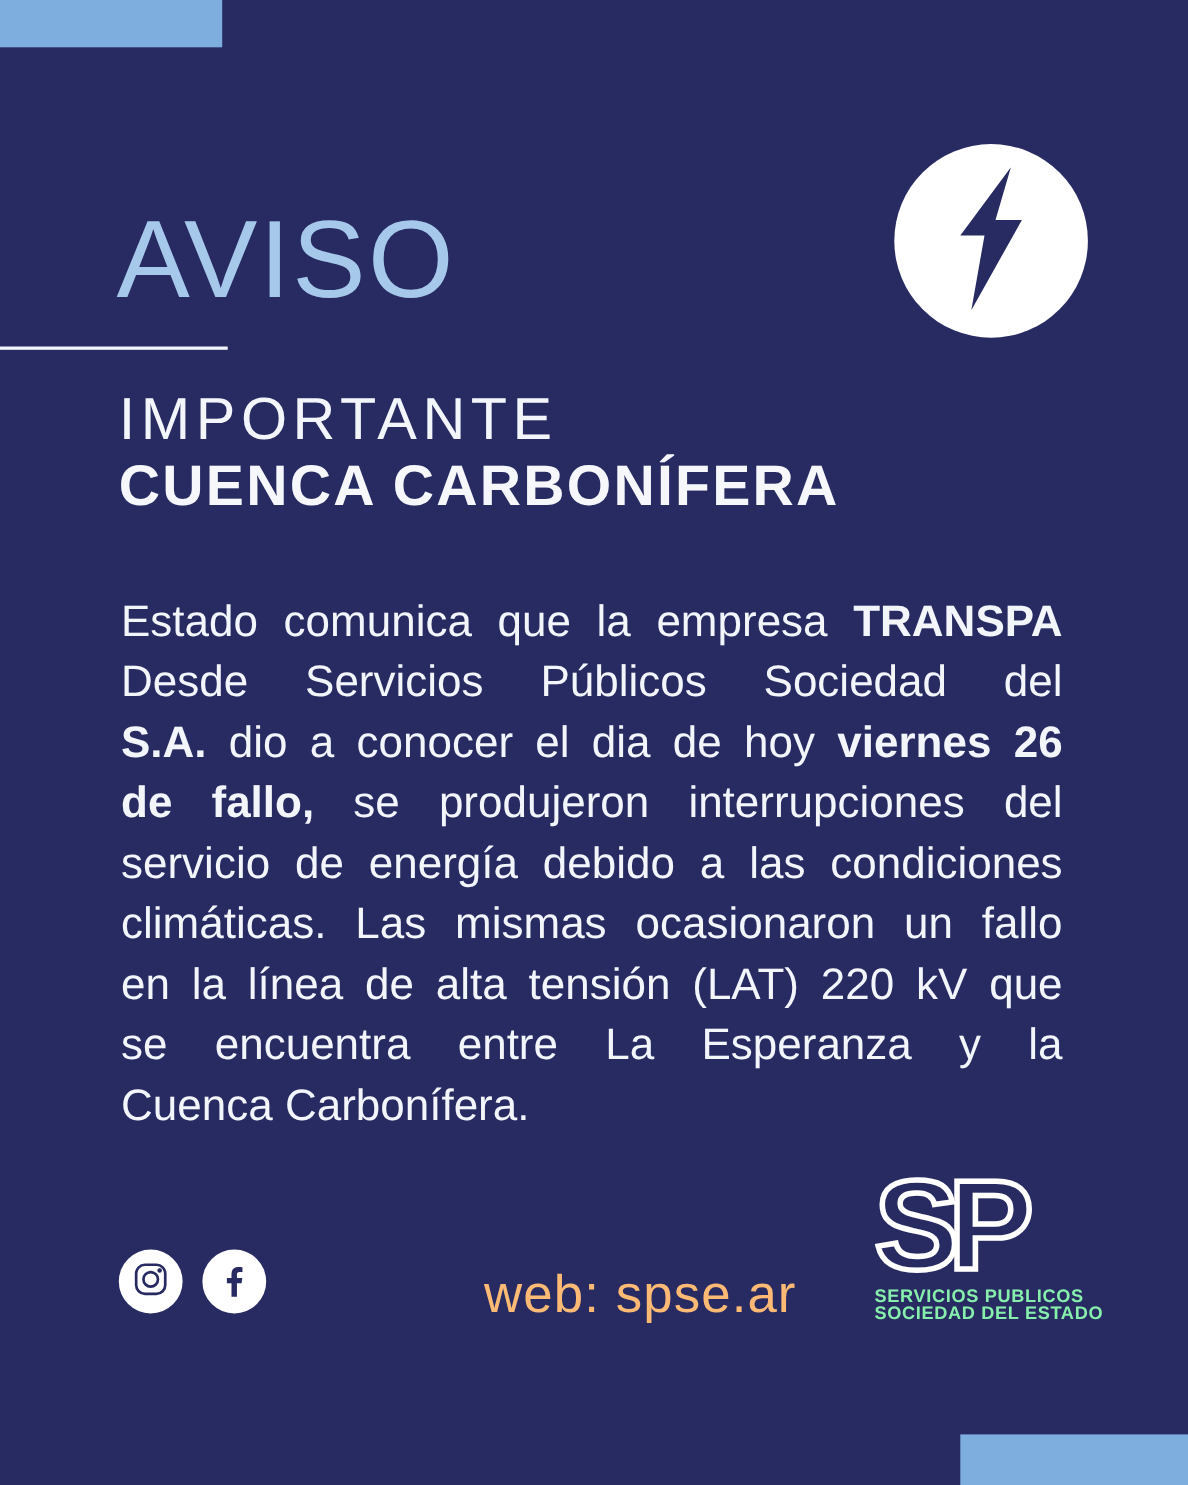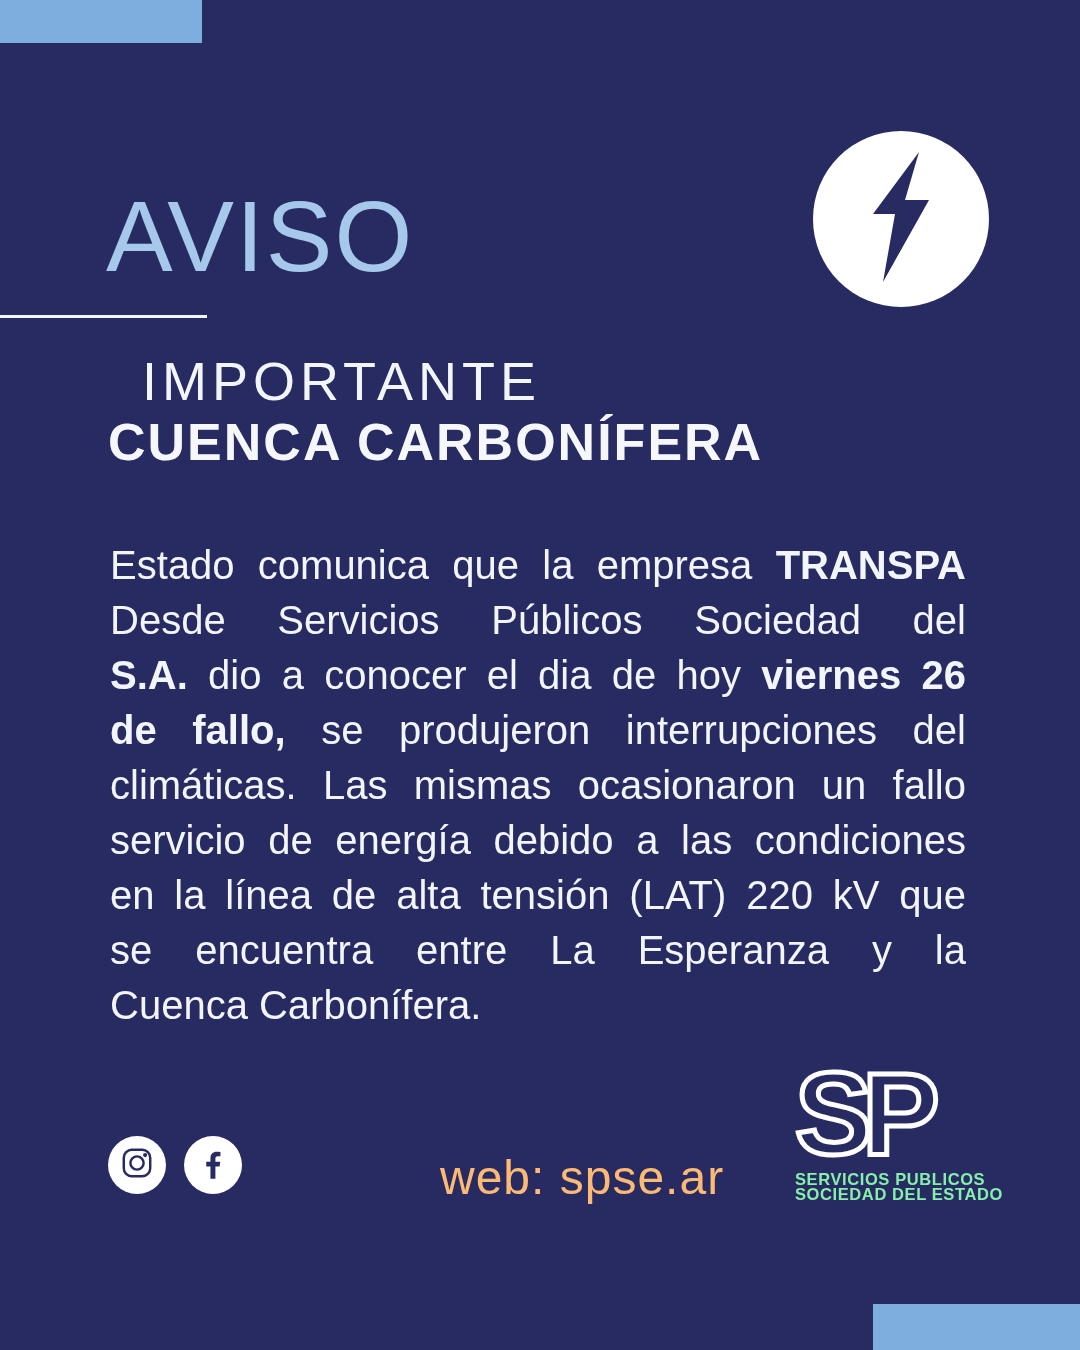--- a/index.html
+++ b/index.html
@@ -32,21 +32,21 @@
     color:#a6c8ea;line-height:100px;
   }
   .title-underline{
     position:absolute;left:0;top:315px;width:207px;height:3px;
     background:#f2f5fa;
   }
   
   .subtitle{
     position:absolute;left:108px;top:352px;
     font-size:54px;font-weight:400;letter-spacing:5px;
-    color:#f2f5fa;line-height:58px;margin-left:34px;
+    color:#f2f5fa;line-height:58px;
   }
   .subtitle2{
     position:absolute;left:108px;top:414px;
     font-size:52px;font-weight:700;letter-spacing:2px;
     color:#f5f7fb;line-height:56px;
   }
   
   .body-text{
     position:absolute;left:110px;top:538px;width:856px;
     font-size:40px;color:#f2f5fa;line-height:55px;
@@ -108,22 +108,22 @@
   <div class="title-underline"></div>
 
   <div class="subtitle">IMPORTANTE</div>
   <div class="subtitle2">CUENCA CARBONÍFERA</div>
 
   <div class="body-text">
       <div class="body-line"><span>Estado comunica que la empresa </span><span class="bold">TRANSPA</span></div>
       <div class="body-line"><span>Desde Servicios Públicos Sociedad del</span></div>
       <div class="body-line"><span class="bold">S.A.</span><span> dio a conocer el dia de hoy </span><span class="bold">viernes 26</span></div>
       <div class="body-line"><span class="bold">de fallo,</span><span> se produjeron interrupciones del</span></div>
+      <div class="body-line"><span>servicio de energía debido a las condiciones</span></div>
       <div class="body-line"><span>climáticas. Las mismas ocasionaron un fallo</span></div>
-      <div class="body-line"><span>servicio de energía debido a las condiciones</span></div>
       <div class="body-line"><span>en la línea de alta tensión (LAT) 220 kV que</span></div>
       <div class="body-line"><span>se encuentra entre La Esperanza y la</span></div>
       <div class="body-line last"><span>Cuenca Carbonífera.</span></div>
     </div>
 
   <div class="social">
     <div class="social-circle">
       <span>
         <svg width="34" height="34" viewBox="0 0 36 36">
           <rect x="4" y="4" width="28" height="28" rx="8.5" fill="none" stroke="#272b62" stroke-width="2.6"></rect>

